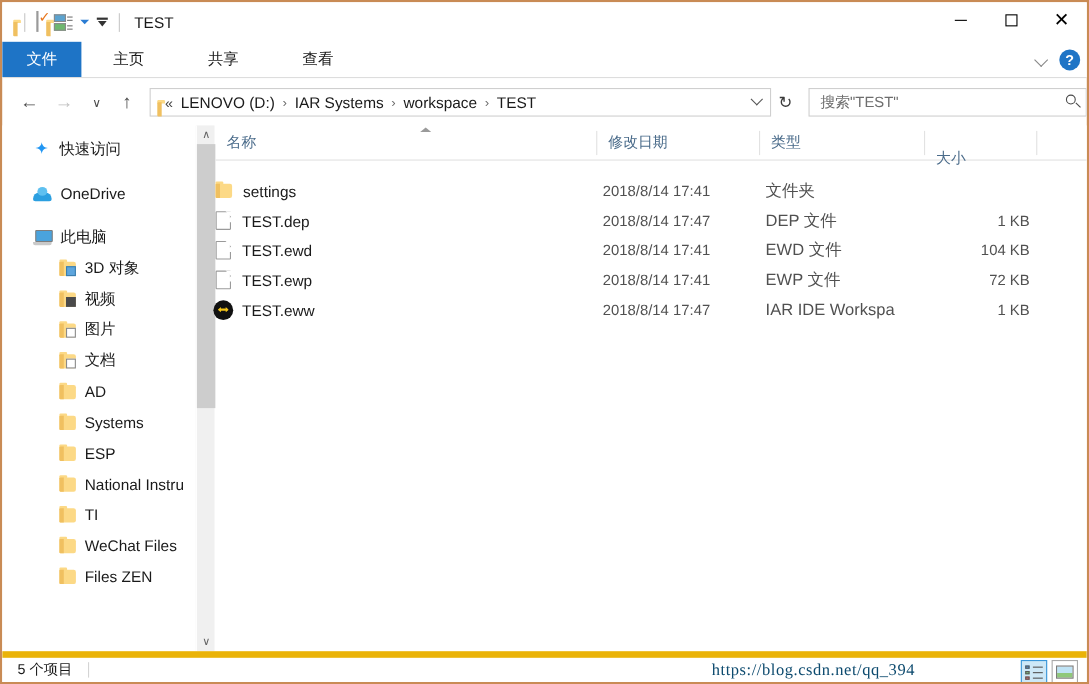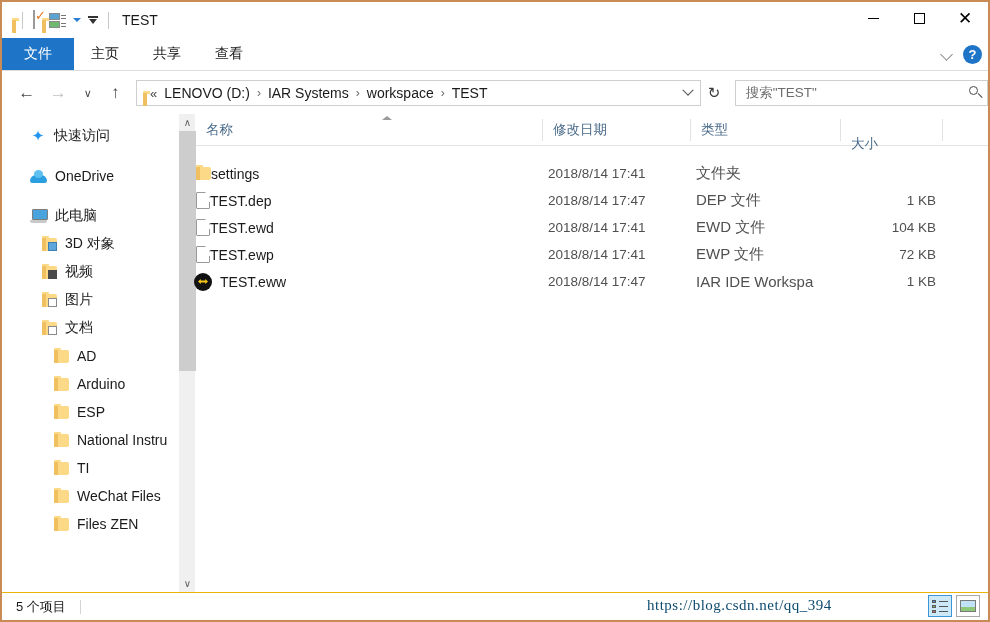--- a/index.html
+++ b/index.html
@@ -91,21 +91,21 @@
   .maxglyph { width: 11px; height: 11px; border: 1px solid #000; }
   .closeglyph { font-size: 17px; line-height: 17px; font-weight: 300; }
 
   
   #ribbon {
     position: absolute; left: 0; top: 36px; width: 986px; height: 32px;
     background: #ffffff; display: flex; align-items: stretch;
   }
   .tab {
     display: flex; align-items: center; justify-content: center;
-    font-size: 14px; color: #1a1a1a; padding: 0 17px; height: 32px; cursor: default;
+    font-size: 14px; color: #1a1a1a; padding: 0 29px; height: 32px; cursor: default;
   }
   .tab.file { background: #1e74c6; color: #ffffff; padding: 0 22px; }
   .ribbon-right {
     position: absolute; right: 6px; top: 0; height: 32px;
     display: flex; align-items: center; gap: 10px;
   }
   .chev-dn {
     width: 12px; height: 12px; position: relative;
   }
   .chev-dn::after {
@@ -182,21 +182,21 @@
   #sidebar {
     position: absolute; left: 0; top: 112px; width: 175px; height: 478px;
     background: #ffffff; overflow: hidden;
   }
   .nav-item {
     display: flex; align-items: center; height: 28px;
     font-size: 14px; color: #1a1a1a; white-space: nowrap;
   }
   .nav-item .lbl { margin-left: 8px; }
   .nav-item.lvl0 { padding-left: 28px; }
-  .nav-item.lvl1 { padding-left: 40px; }
+  .nav-item.lvl1 { padding-left: 52px; }
   .nav-item.lvl2 { padding-left: 52px; }
 
   .star-ico {
     width: 16px; height: 16px; position: relative; color: #2196f3; font-size: 15px;
     line-height: 16px; text-align: center;
   }
   .cloud-ico { width: 17px; height: 14px; position: relative; }
   .cloud-ico::before {
     content: ""; position: absolute; left: 0; bottom: 0; width: 17px; height: 8px;
     background: #2b9fe0; border-radius: 8px 8px 3px 3px;
@@ -277,21 +277,21 @@
     border-bottom: 4px solid #9a9a9a;
   }
 
   .frow {
     position: relative; height: 27px; display: flex; align-items: center;
     font-size: 14px; color: #1a1a1a;
   }
   .frow .c-name {
     position: absolute; left: 0; display: flex; align-items: center;
   }
-  .frow .c-name .nm { color: #1a1a1a; }
+  .frow .c-name .nm { margin-left: 10px; color: #1a1a1a; }
   .frow .c-date { position: absolute; left: 352px; color: #505050; font-size: 13.5px; }
   .frow .c-type { position: absolute; left: 500px; color: #505050; font-size: 15px; }
   .frow .c-size {
     position: absolute; left: 640px; width: 100px; text-align: right;
     color: #505050; font-size: 13.5px;
   }
 
   .file-ico {
     width: 14px; height: 17px; background: #ffffff;
     border: 1px solid #9a9a9a; position: relative; border-radius: 1px;
@@ -308,21 +308,21 @@
   .iar-ico::before {
     content: "";
     position: absolute; left: 4px; top: 5px; width: 10px; height: 8px;
     background: #f5c518;
     clip-path: polygon(0% 50%, 28% 20%, 28% 38%, 72% 38%, 72% 20%, 100% 50%, 72% 80%, 72% 62%, 28% 62%, 28% 80%);
   }
 
   
   #statusbar {
     position: absolute; left: 0; bottom: 0; width: 986px; height: 28px;
-    background: #ffffff; border-top: 1px solid #eab308;
+    background: #ffffff; border-top: 6px solid #eab308;
     display: flex; align-items: center;
   }
   #status-count { font-size: 13px; color: #1a1a1a; margin-left: 14px; }
   #status-sep { width: 1px; height: 14px; background: #d4d4d4; margin-left: 14px; }
   #watermark {
     position: absolute; left: 645px; top: 4px;
     font-family: "Liberation Serif", "DejaVu Serif", serif;
     font-size: 15px; color: #0c4a6e; letter-spacing: 0.5px;
     white-space: nowrap;
   }
@@ -493,21 +493,21 @@
           <span class="spine"></span>
       </span>
       <span class="lbl">AD</span>
     </div>
     <div class="nav-item lvl2">
       <span class="sfolder">
         <span class="body"></span>
           <span class="tab"></span>
           <span class="spine"></span>
       </span>
-      <span class="lbl">Arduino</span>
+      <span class="lbl">Systems</span>
     </div>
     <div class="nav-item lvl2">
       <span class="sfolder">
         <span class="body"></span>
           <span class="tab"></span>
           <span class="spine"></span>
       </span>
       <span class="lbl">ESP</span>
     </div>
     <div class="nav-item lvl2">

